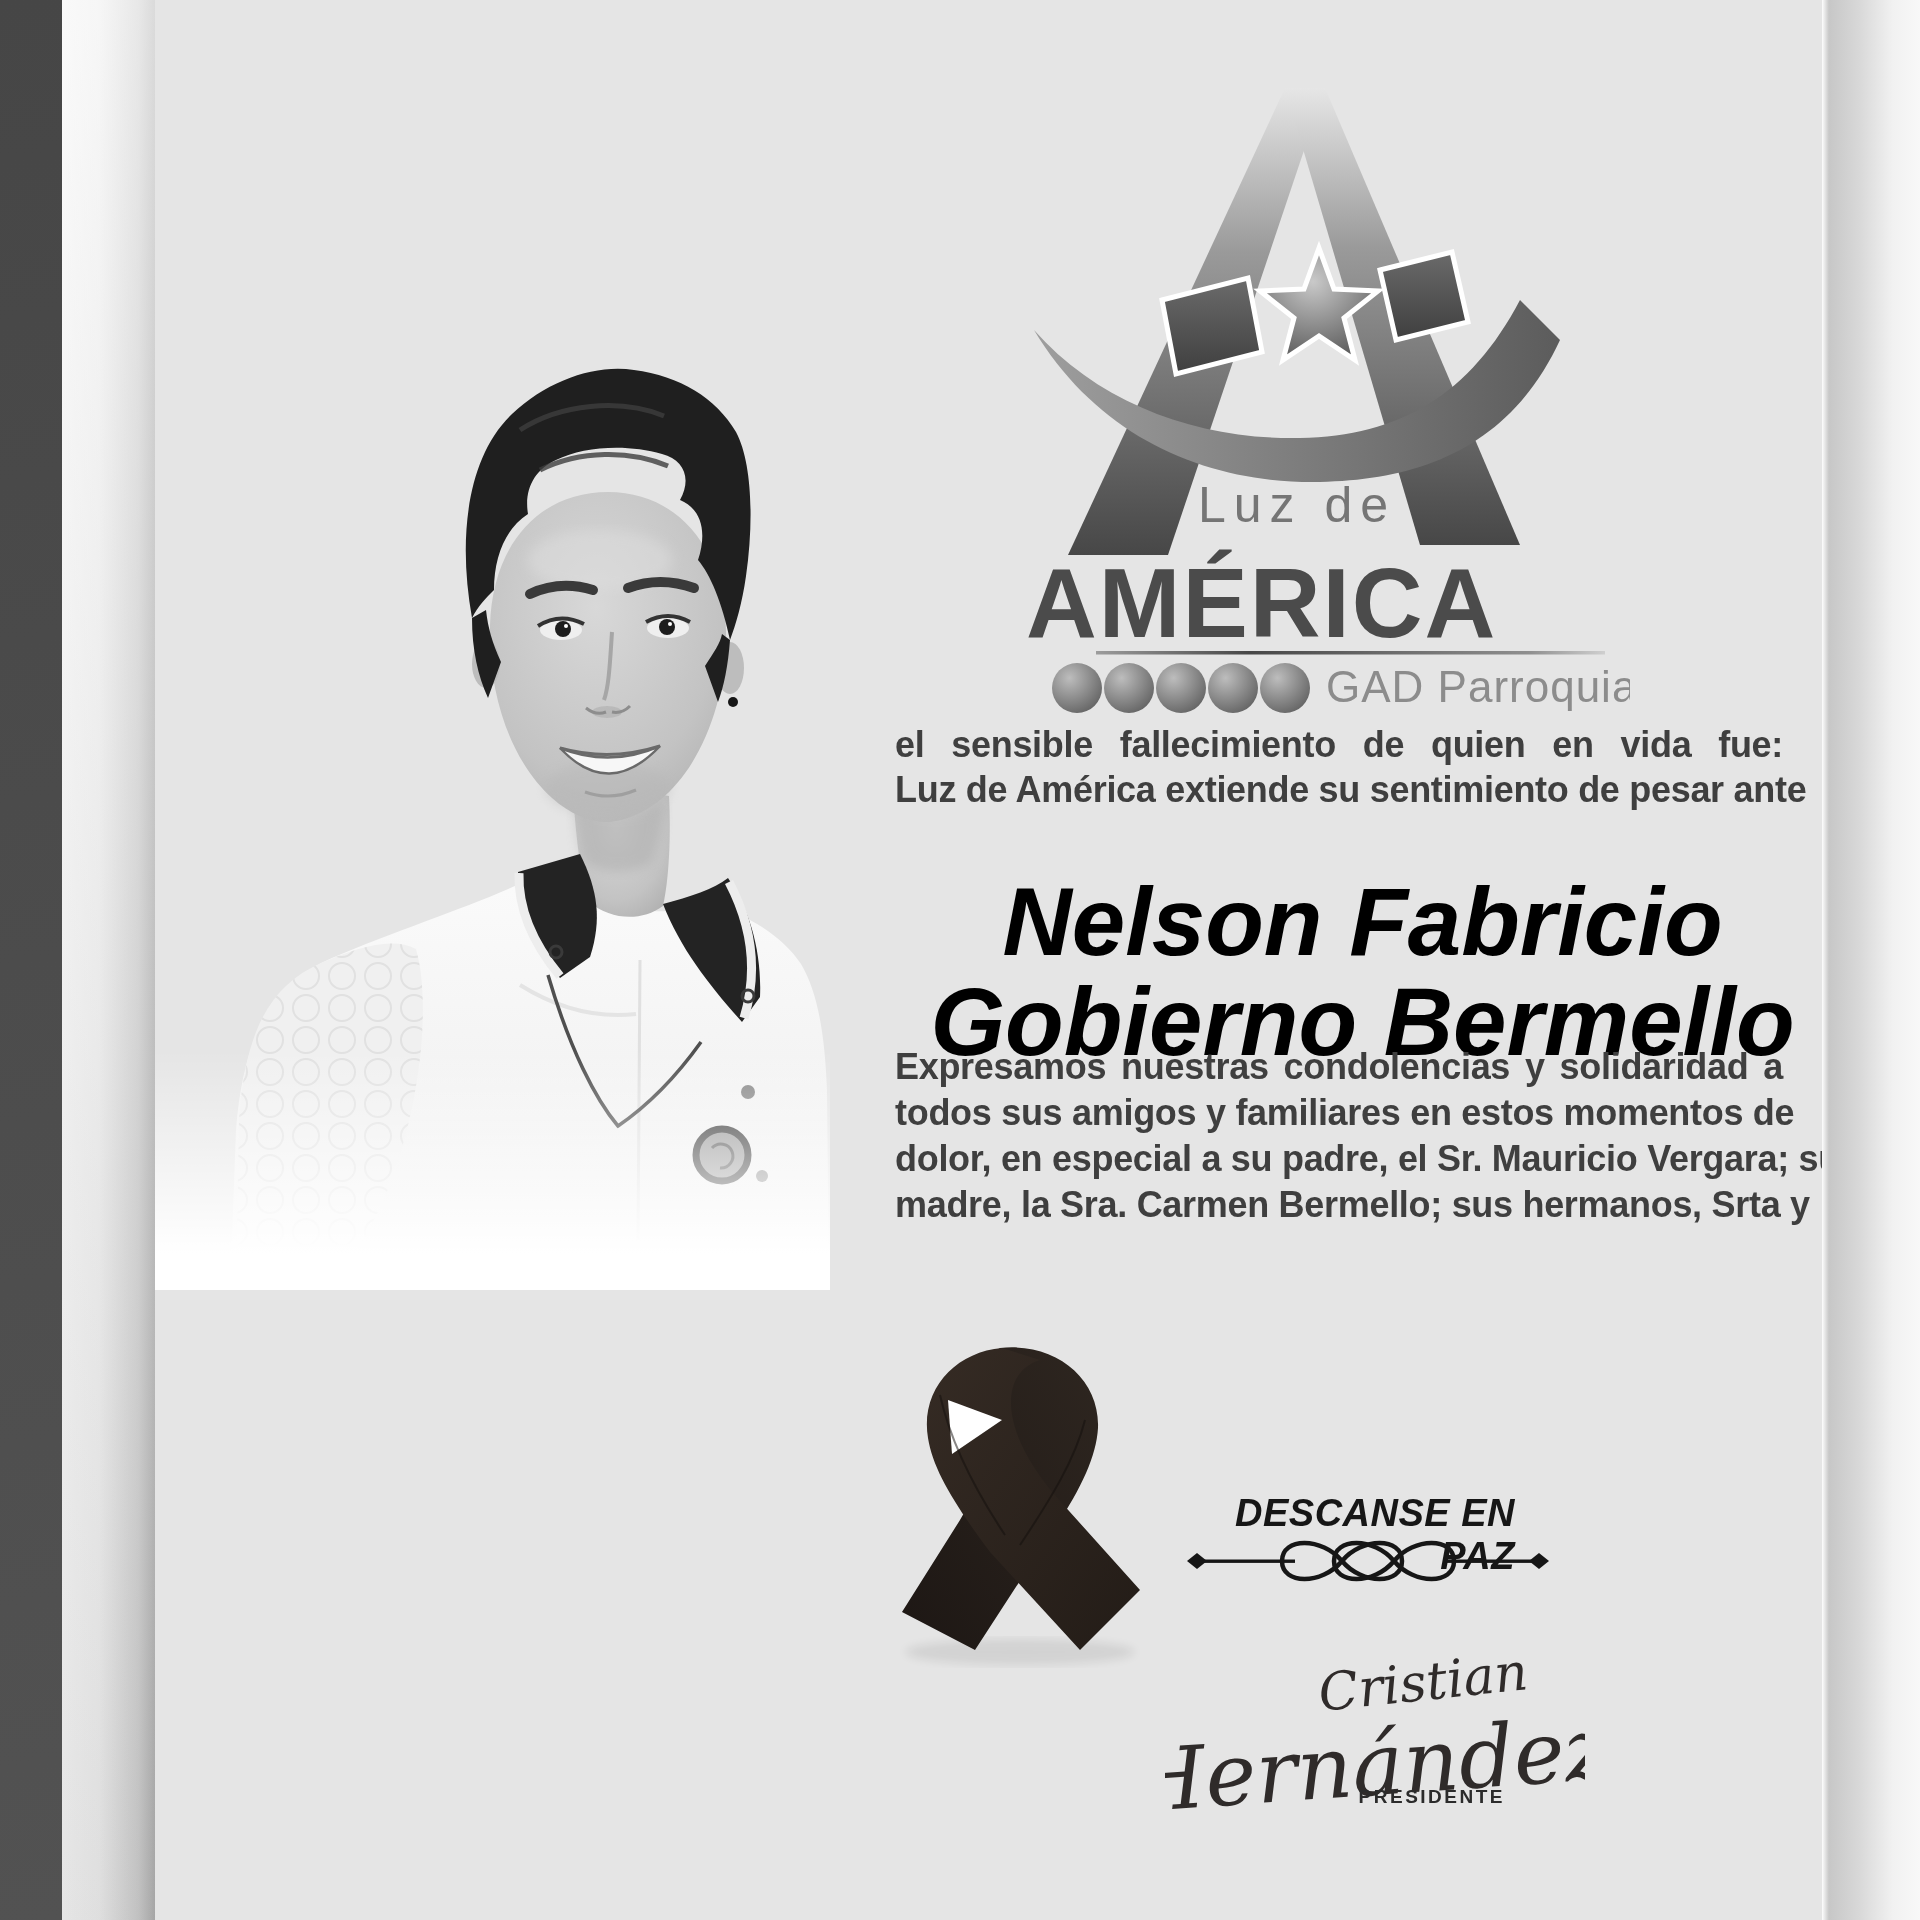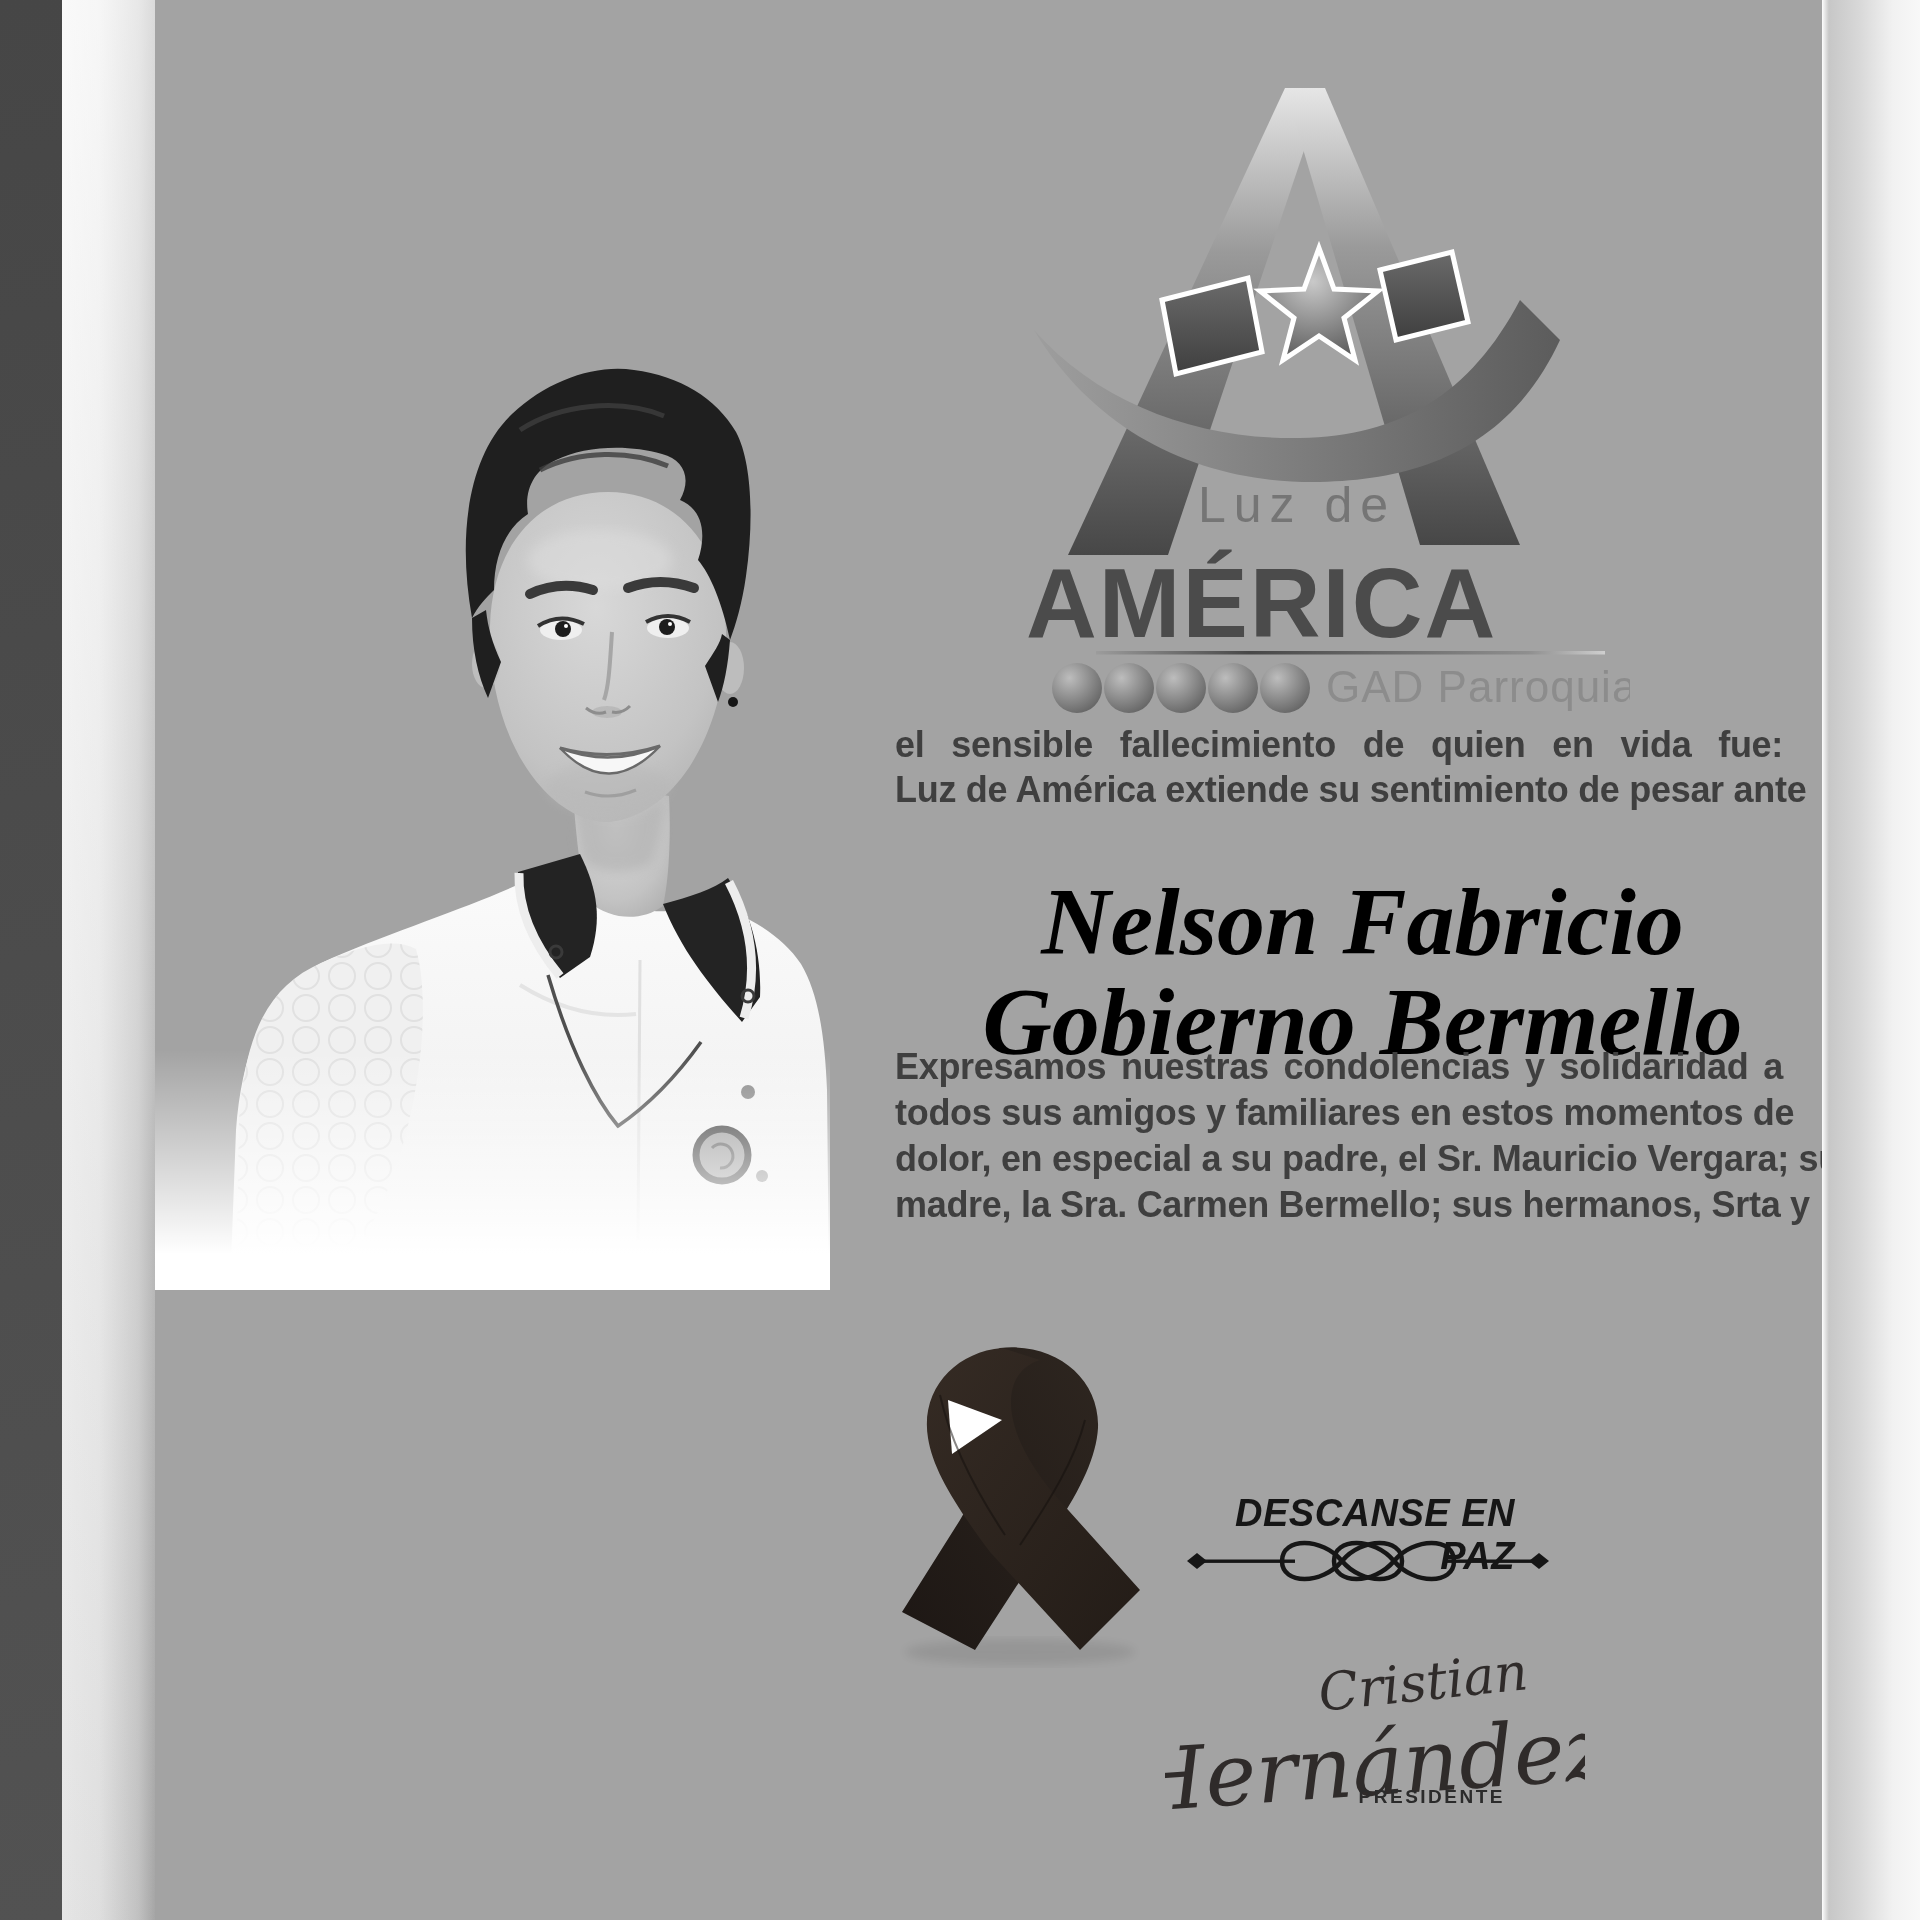--- a/index.html
+++ b/index.html
@@ -10,30 +10,30 @@
   }
   .abs{position:absolute;}
   
   .edge-left-dark{left:0;top:0;width:62px;height:1920px;
     background:linear-gradient(170deg,#464646,#525252);}
   .edge-left-curl{left:62px;top:0;width:93px;height:1920px;
     background:linear-gradient(160deg,rgba(255,255,255,.55),rgba(0,0,0,.06)),
                linear-gradient(to right,#f3f3f3 0%,#ececec 40%,#cdcdcd 82%,#b0b0b0 100%);}
   .edge-right{left:1822px;top:0;width:98px;height:1920px;
     background:linear-gradient(to right,#fdfdfd 0px,#c7c7c7 7px,#d8d8d8 38%,#f1f1f1 72%,#f8f8f8 100%);}
-  .page{left:155px;top:0;width:1667px;height:1920px;background:#a3a3a3;}
+  .page{left:155px;top:0;width:1667px;height:1920px;background:#e5e5e5;}
 
   
   .para{width:888px;color:#3f3f3f;font-weight:700;font-size:36px;letter-spacing:-.3px;}
   .para .pline{text-align:justify;text-align-last:justify;line-height:45px;height:45px;white-space:nowrap;}
   .para2 .pline{line-height:46px;height:46px;}
 
   
   .name-block{left:745px;top:872px;width:925px;text-align:center;
-    font-family:Liberation Serif, serif;
+    font-family:Liberation Sans, sans-serif;
     font-style:italic;font-weight:bold;color:#000;font-size:96px;line-height:100px;}
 
   
   .farewell{left:1040px;top:1492px;width:320px;text-align:right;
     font-size:38px;font-weight:700;font-style:italic;letter-spacing:.5px;color:#161616;}
 
   
   text{font-family:"Liberation Sans",sans-serif;}
   .t-luzde{font-size:50px;letter-spacing:8px;fill:#757575;}
   .t-america{font-size:98px;font-weight:bold;letter-spacing:2px;fill:#4b4b4b;}

